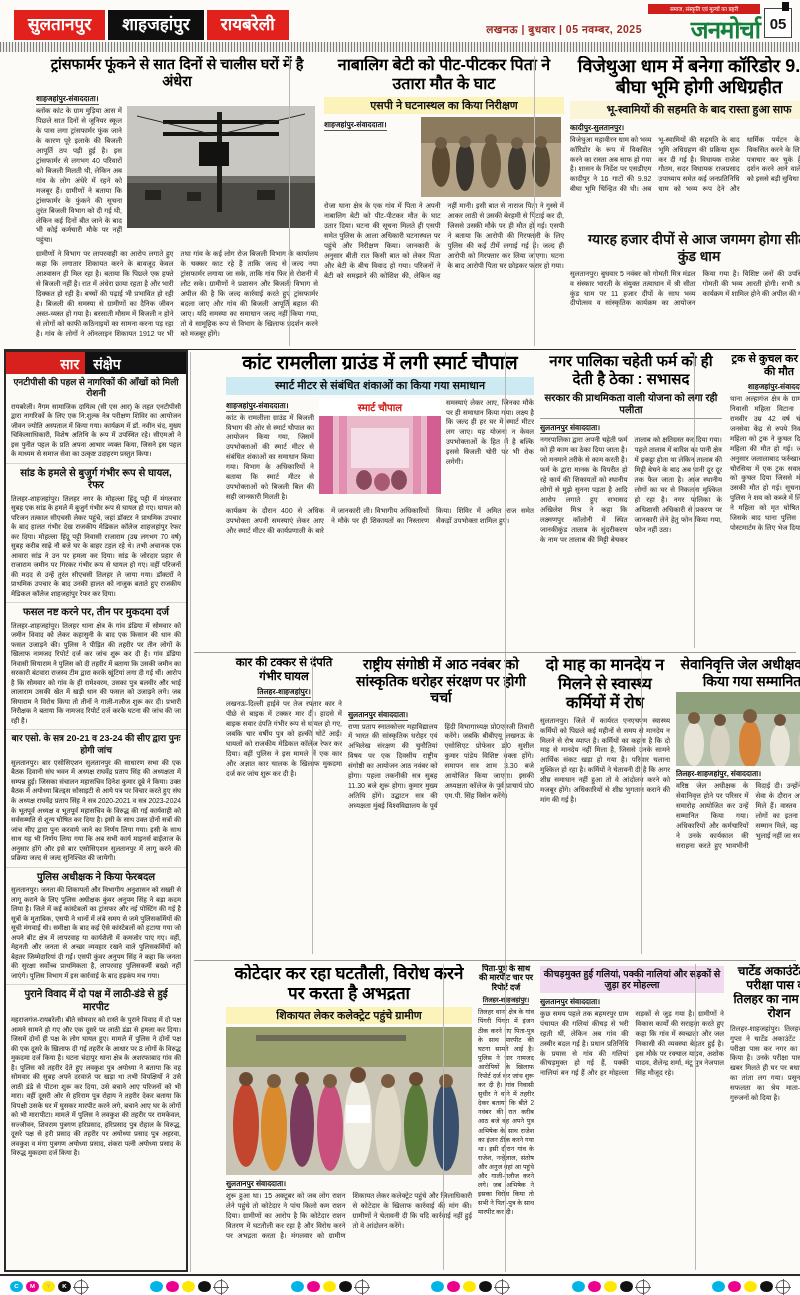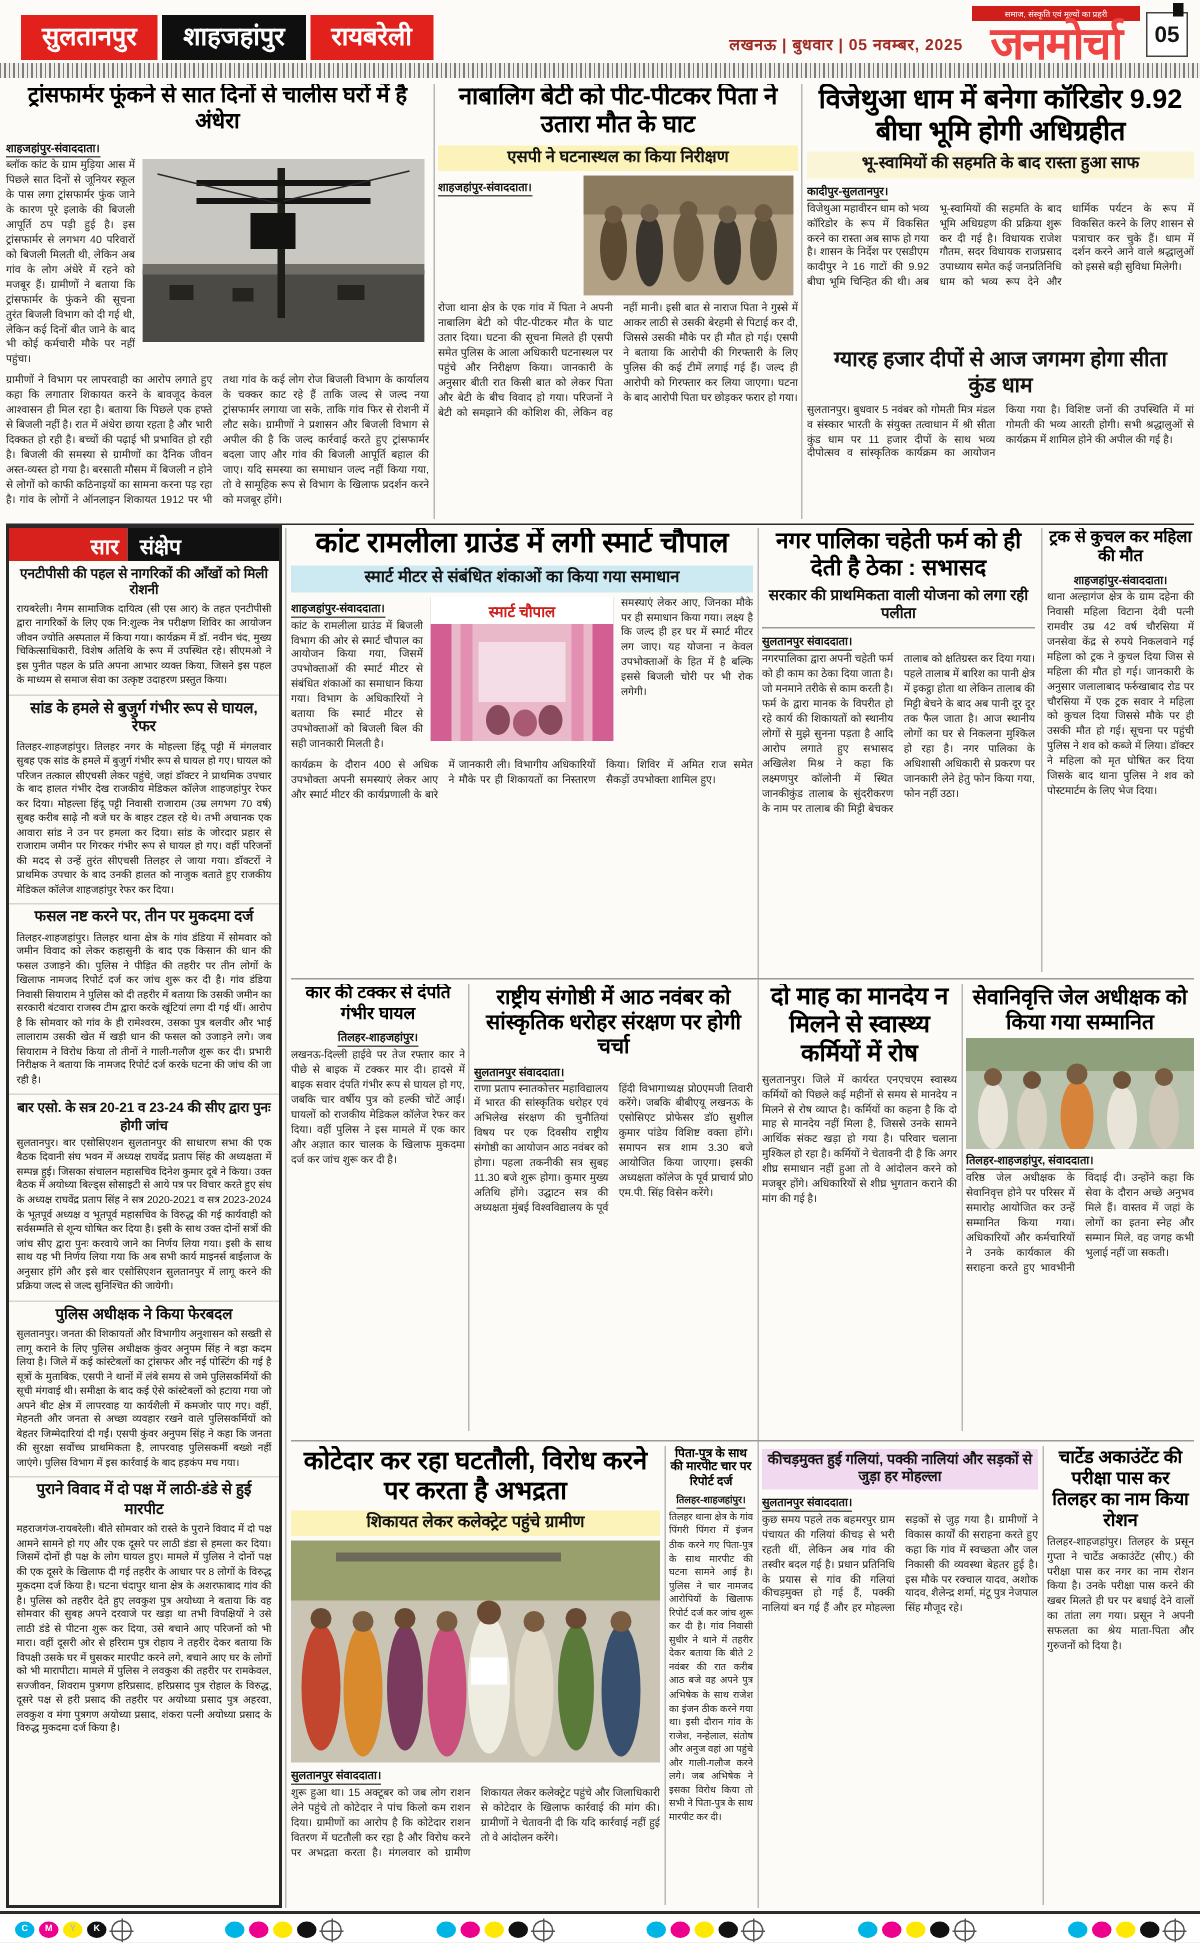--- a/index.html
+++ b/index.html
@@ -7,30 +7,30 @@
         font-family:"Liberation Sans","DejaVu Sans",sans-serif;color:#141414;overflow:hidden;padding-left:13px;}
   
   .tabs{position:absolute;left:14px;top:10px;display:flex;gap:3px;}
   .tab{height:30px;line-height:30px;padding:0 14px;color:#fff;font-weight:bold;font-size:17px;}
   .tab.red{background:#e2211c;}
   .tab.black{background:#0f0f0f;}
   .dateline{position:absolute;left:452px;top:22px;width:190px;text-align:right;
             font-size:10.5px;font-weight:bold;color:#9d2b24;letter-spacing:.5px;}
   .logoband{position:absolute;left:648px;top:4px;width:112px;}
   .tagline{background:#d01f1b;color:#fff;font-size:5.5px;text-align:center;padding:1px 0;}
-  .logo{font-size:30px;font-weight:900;color:#ef4444;text-align:center;line-height:32px;letter-spacing:-1px;}
+  .logo{font-size:24px;font-weight:900;color:#15803d;text-align:right;line-height:32px;letter-spacing:-1px;}
   .pagebox{position:absolute;left:764px;top:8px;width:26px;height:28px;border:1px solid #444;background:#fff;
            text-align:center;font-weight:900;font-size:15px;line-height:30px;}
   .pagepin{position:absolute;left:782px;top:2px;width:7px;height:9px;background:#111;}
   .hatch{position:absolute;left:0;width:800px;height:10px;
          background:repeating-linear-gradient(90deg,#7e7e7c 0 1px,#efeeea 1px 3px);}
   .hline{position:absolute;height:1px;background:#2b2b2b;}
   .vline{position:absolute;width:1px;background:#b8b8b6;}
   
-  .art{position:absolute;overflow:hidden;}
+  .art{position:absolute;overflow:hidden;margin-left:32px;}
   .hl{margin:0 0 3px 0;font-weight:900;color:#000;text-align:center;line-height:1.18;}
   .sub{font-weight:bold;text-align:center;padding:2px 3px;margin:2px 0 3px 0;line-height:1.2;}
   .sub.pink{background:#f1d9ef;}
   .sub.yellow{background:#fbf3b9;}
   .sub.cream{background:#fbf5d8;}
   .sub.cyan{background:#cdeaf2;}
   .sub.plain{background:transparent;border-bottom:1px solid #999;}
   .by{font-size:7.5px;font-weight:bold;margin:2px 0 3px 0;}
   .by span{border-bottom:1px solid #555;padding-bottom:1px;}
   .bd{font-size:7px;line-height:1.42;text-align:justify;color:#1c1c1c;}

